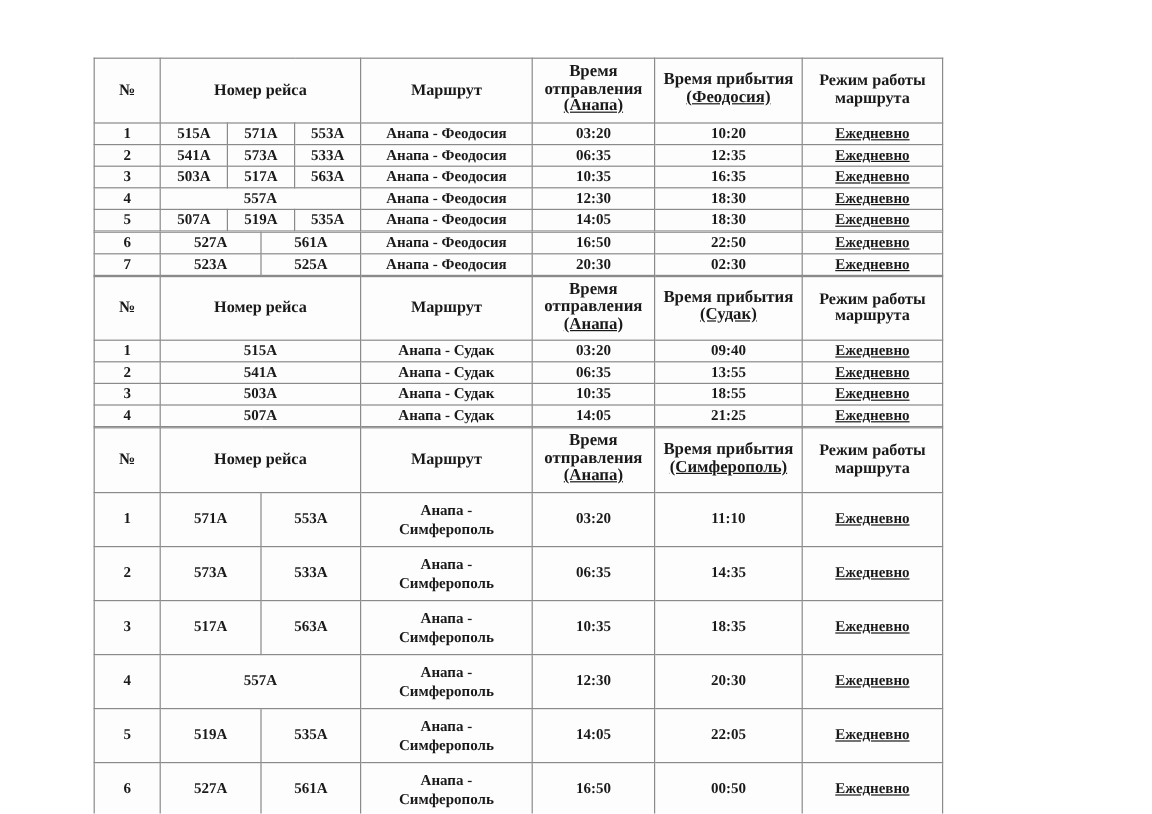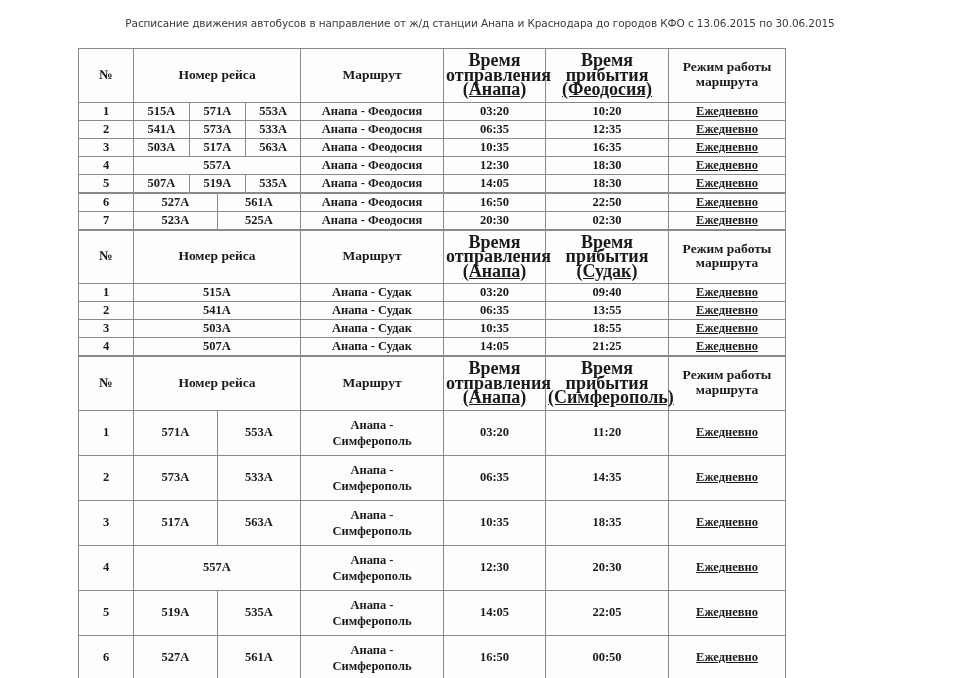--- a/index.html
+++ b/index.html
@@ -66,21 +66,21 @@
   col.c-half1 { width: 84px; }
   col.c-half2 { width: 83px; }
 
   tr.hdr td {
     font-size: 13.5px;
     line-height: 14.5px;
     padding: 4px 2px 5px 2px;
     font-weight: bold;
   }
   tr.hdr td.tall {
-    font-size: 18px;
+    font-size: 14px;
   }
   tr.data td {
     font-size: 12.5px;
     line-height: 15px;
     height: 17px;
     padding: 0 1px;
   }
   td.route-name {
     font-size: 12.5px;
     font-weight: bold;
@@ -101,21 +101,20 @@
     font-weight: normal;
     font-size: 12.5px;
   }
   .hdr-line2 { display: block; text-decoration: underline; }
 </style>
 </head>
 <body>
 
 <div class="page">
 
-  <div class="doc-title">Расписание движения автобусов в направление от ж/д станции Анапа и Краснодара до городов КФО с 13.06.2015 по 30.06.2015</div>
 
   <div class="tables">
 
     <table class="sched">
       <colgroup>
         <col class="c-num">
           <col class="c-route1">
           <col class="c-route2">
           <col class="c-route3">
         <col class="c-name">
@@ -314,21 +313,21 @@
 
         <tr class="data tall">
           <td class="num">1</td>
           <td>571А</td>
           <td>553А</td>
           <td class="route-name two-line">
             <span>Анапа -</span><br>
             <span>Симферополь</span>
           </td>
           <td>03:20</td>
-          <td>11:20</td>
+          <td>11:10</td>
           <td class="mode">Ежедневно</td>
         </tr>
 
         <tr class="data tall">
           <td class="num">2</td>
           <td>573А</td>
           <td>533А</td>
           <td class="route-name two-line">
             <span>Анапа -</span><br>
             <span>Симферополь</span>

